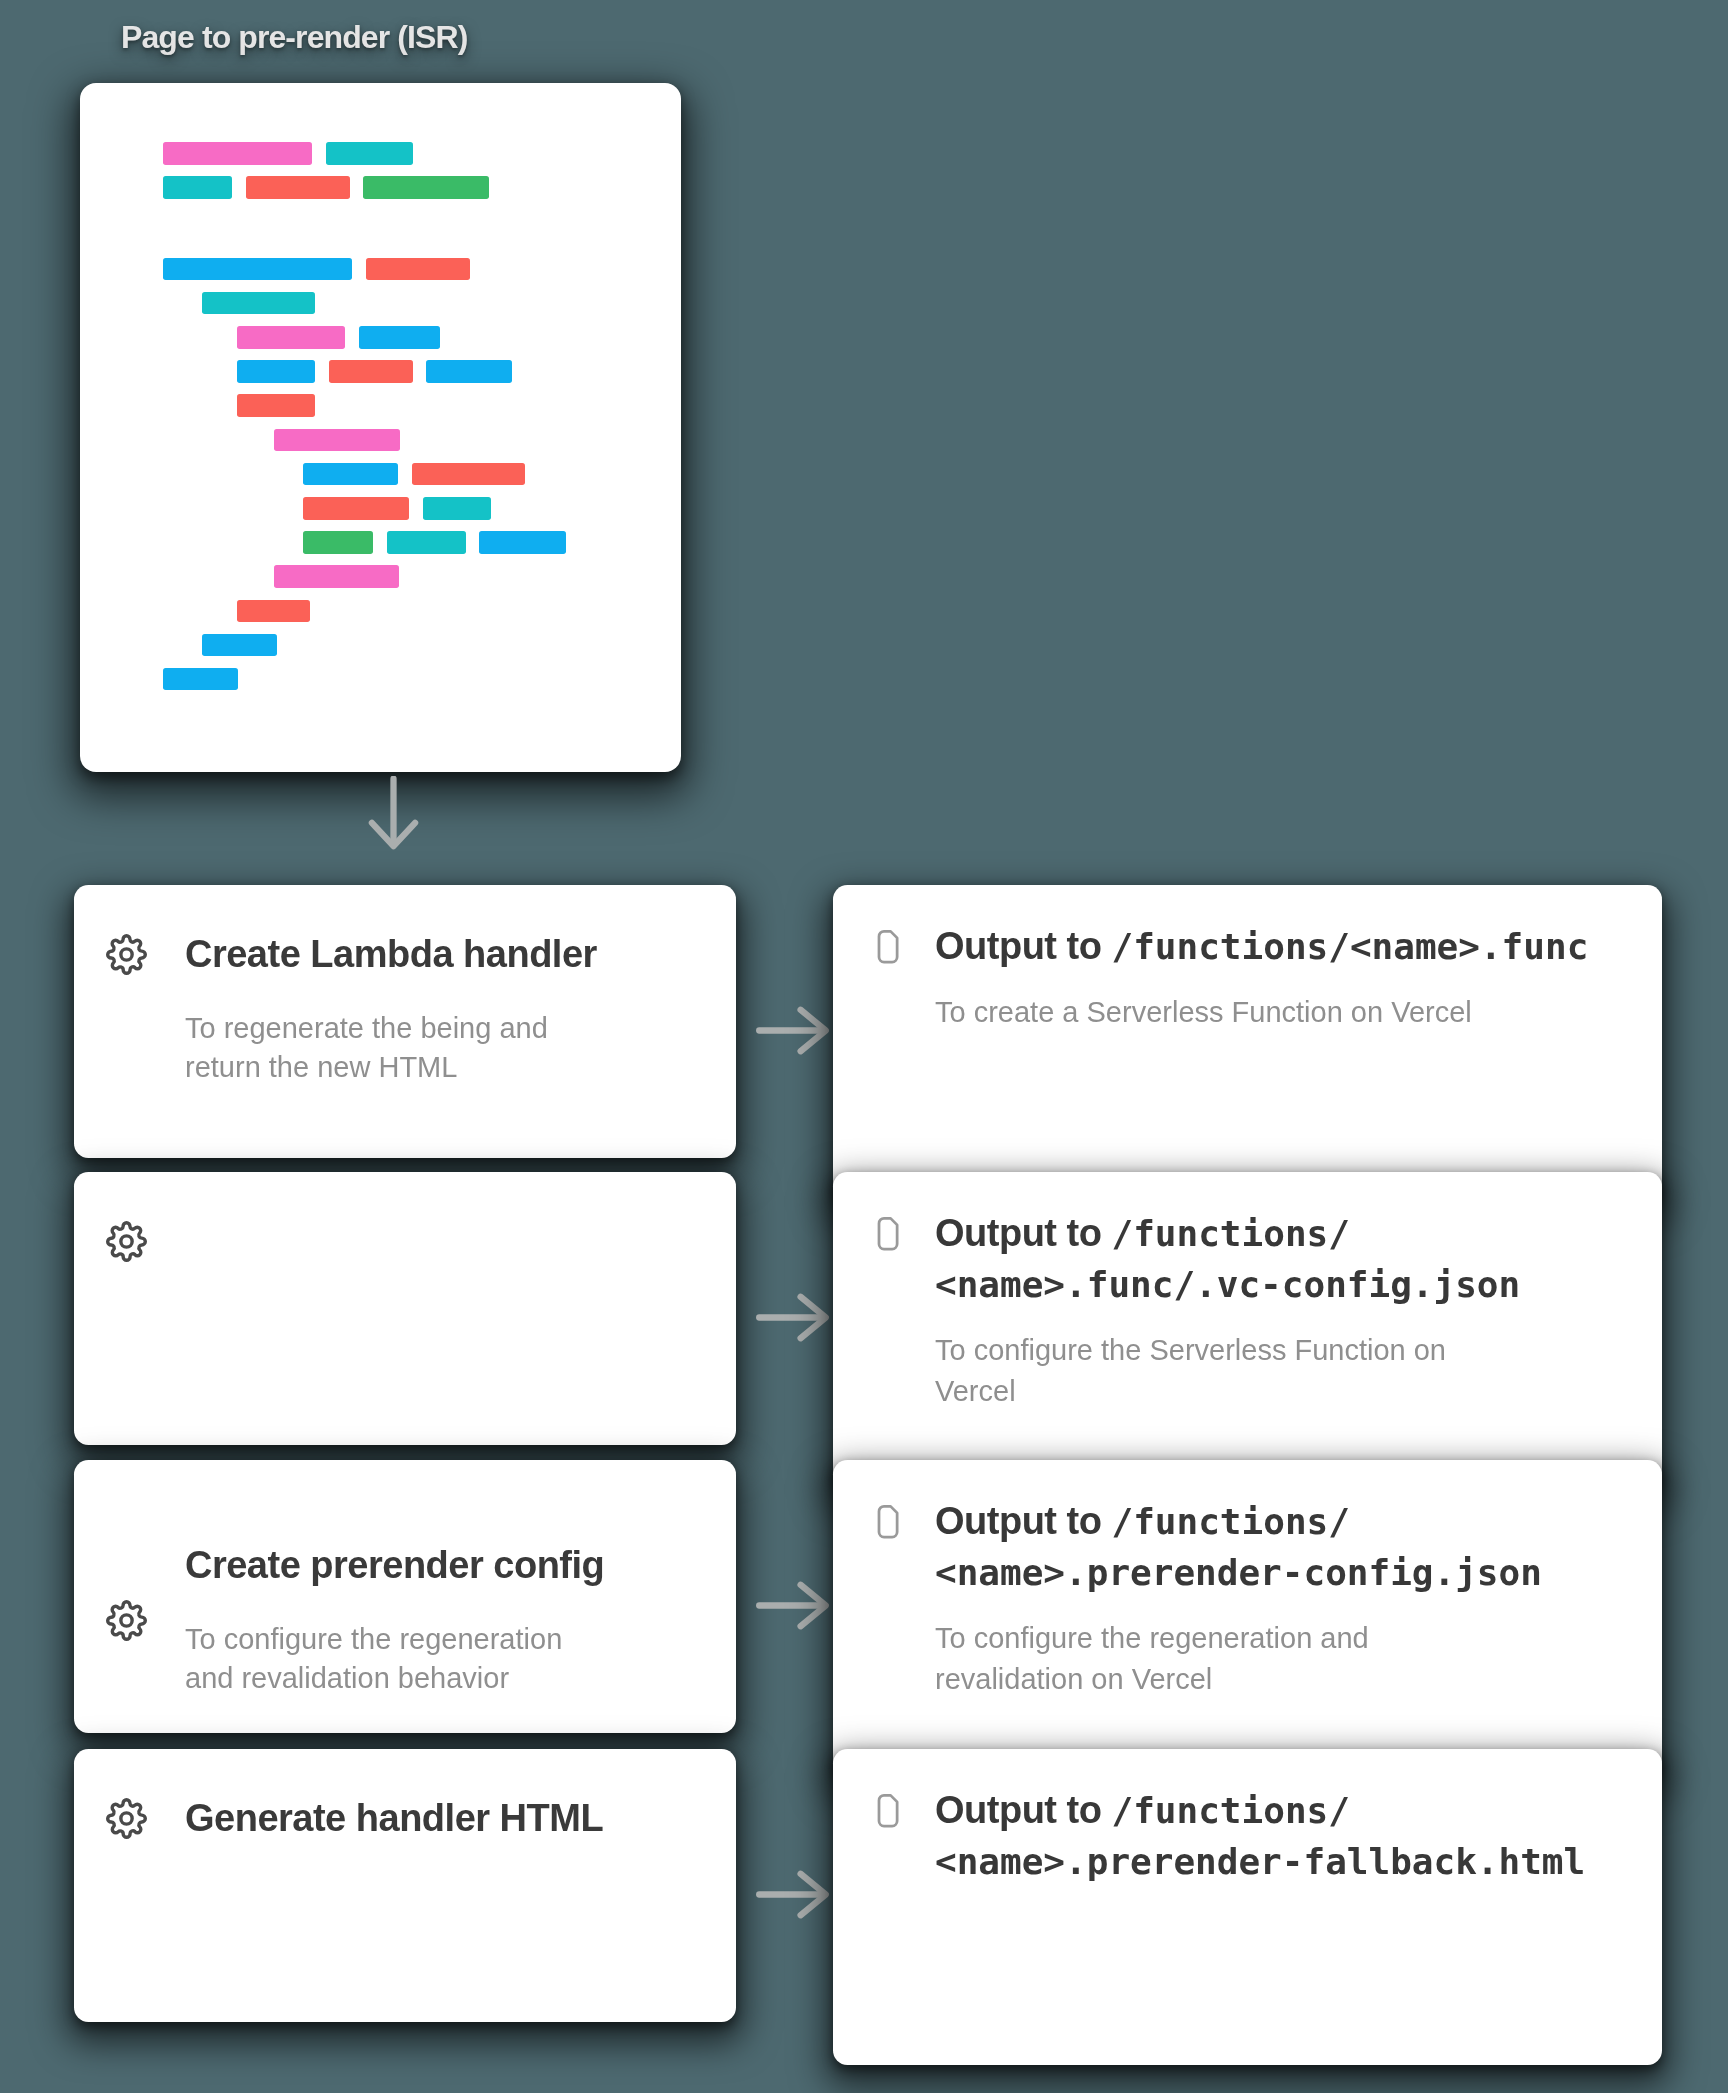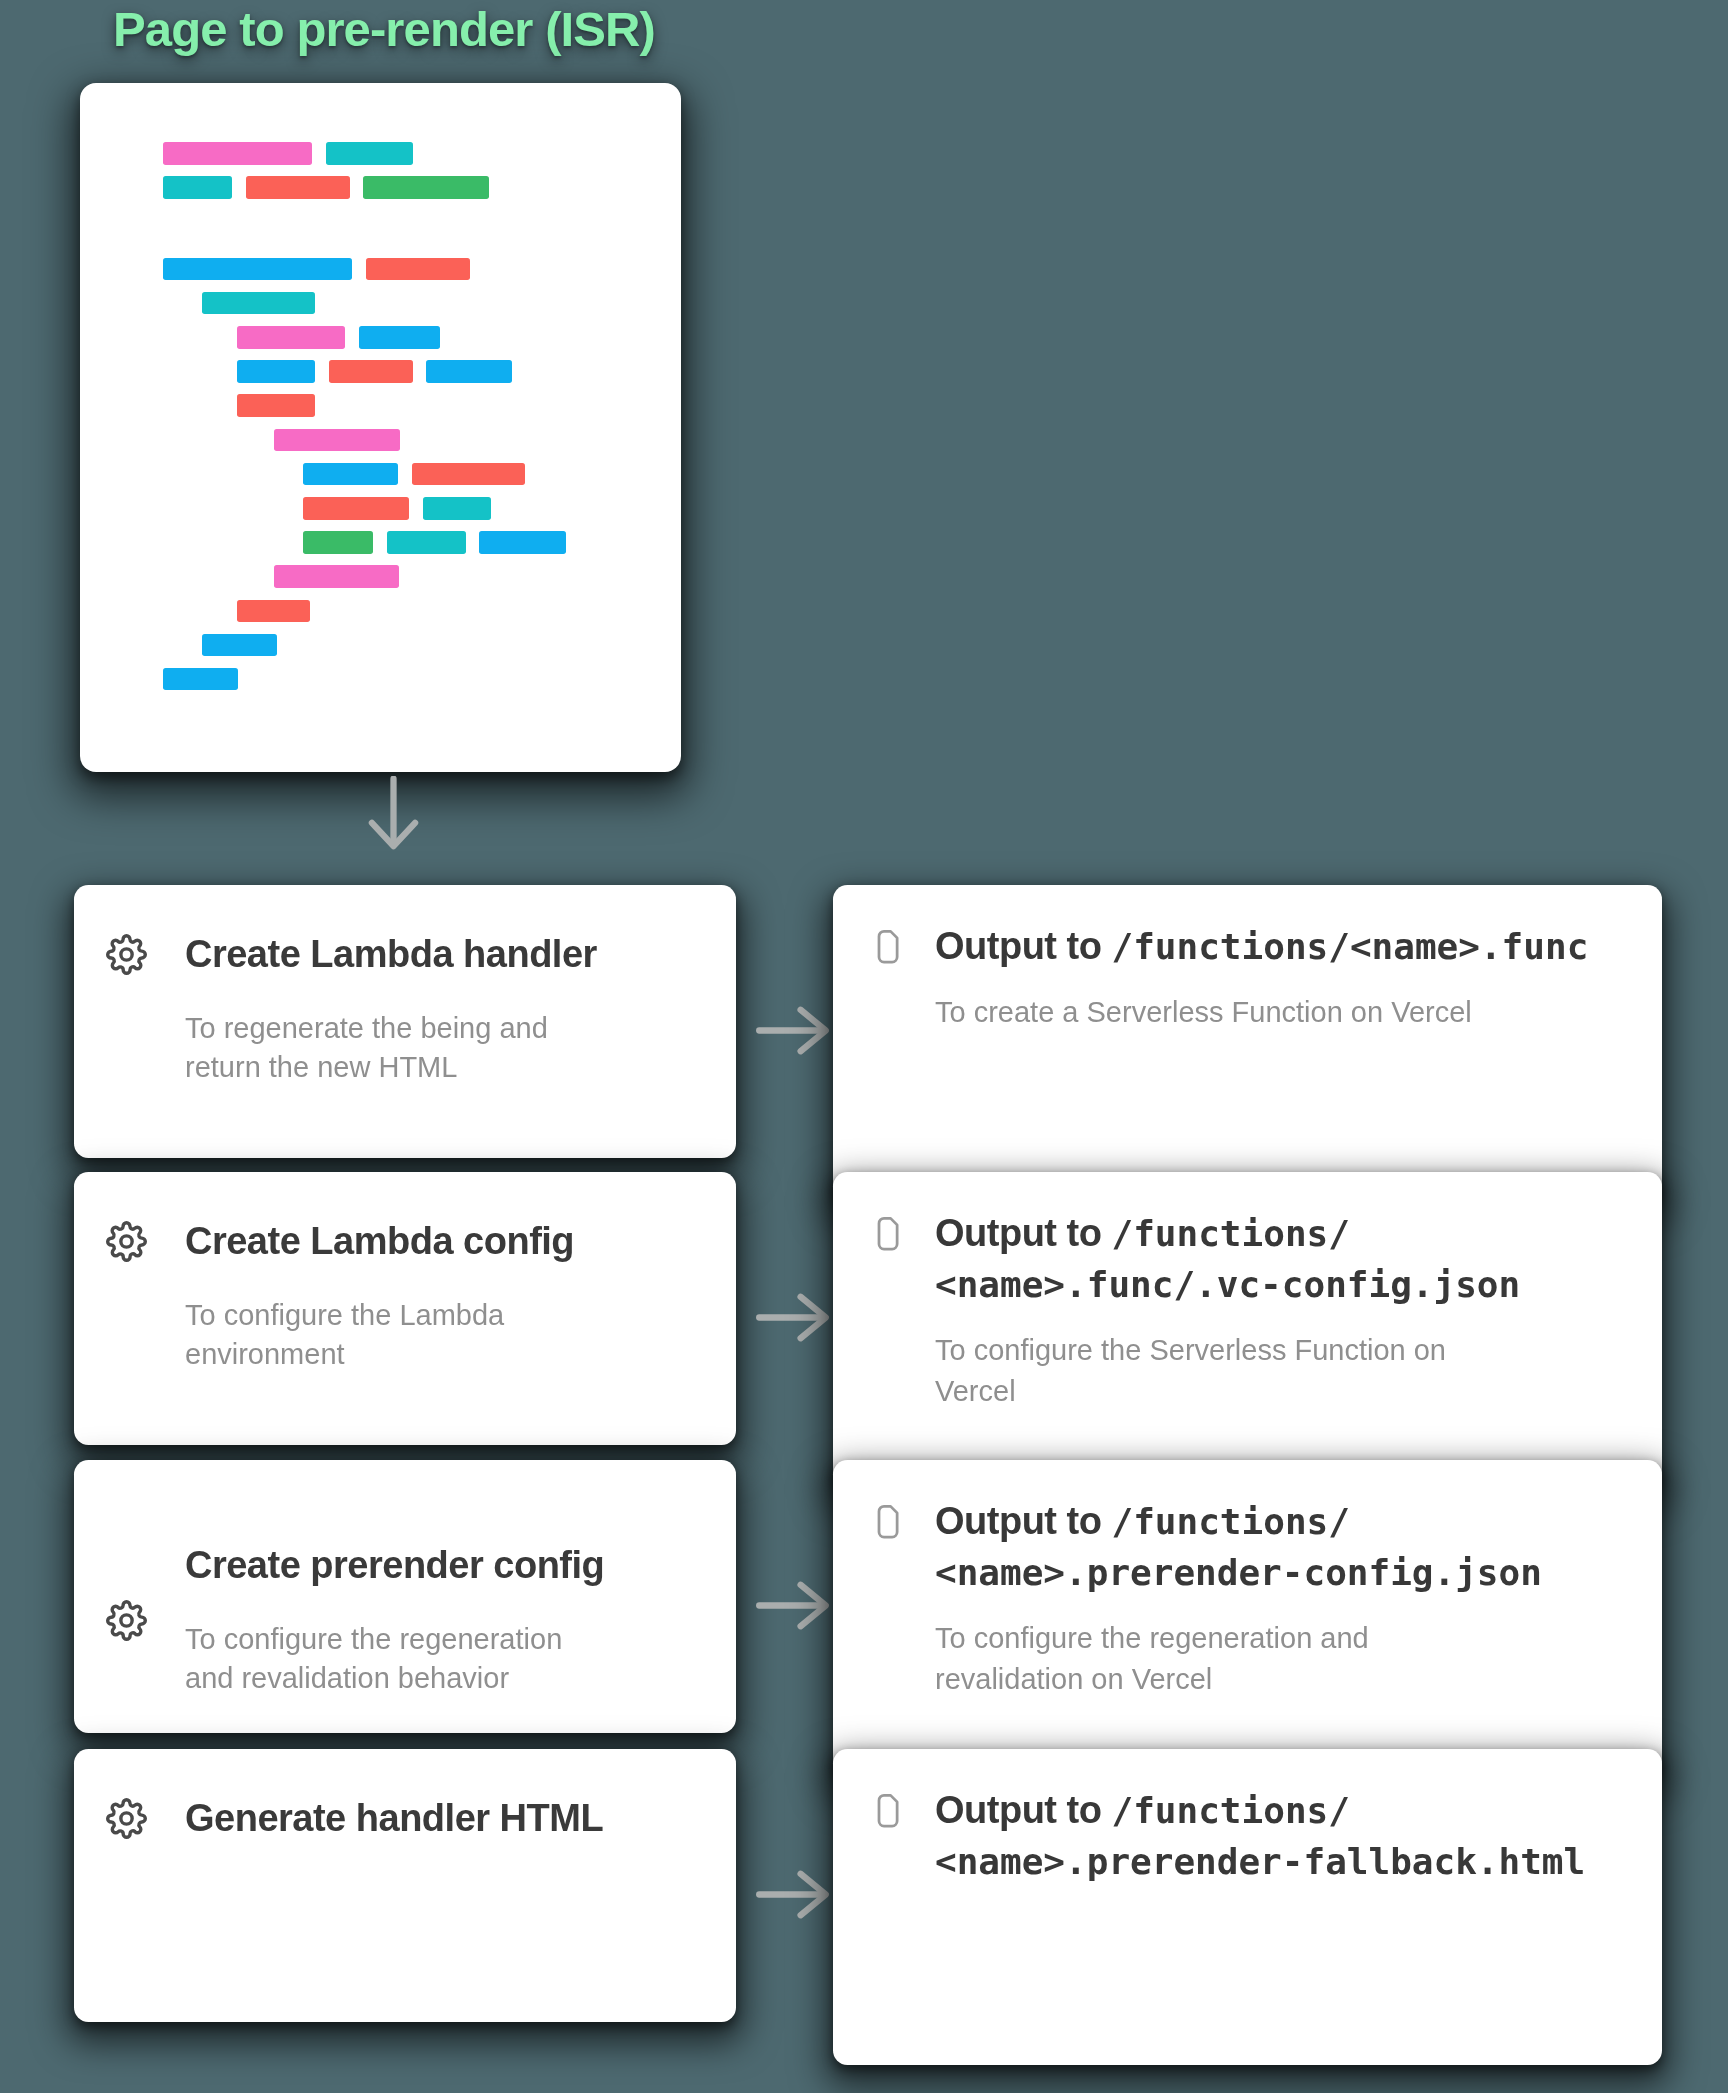--- a/index.html
+++ b/index.html
@@ -8,24 +8,24 @@
     background:#4D6970;
     font-family:"Liberation Sans","DejaVu Sans",sans-serif;
     overflow:hidden;
     position:relative;
   }
   .stage{position:absolute;inset:0;}
 
   
   .page-title{
     position:absolute;left:113px;top:1.8px;
-    font-size:49px;font-weight:700;letter-spacing:-0.9px;
-    color:#86efac;
+    font-size:32px;font-weight:700;letter-spacing:-0.9px;
+    color:#e5e5e5;
     text-shadow:0 5.4px 12.6px rgba(0,0,0,0.5), 0 1.8px 3.6px rgba(0,0,0,0.35);
-    margin:0;line-height:54px;
+    margin:8px;line-height:54px;
   }
 
   
   .code-card{
     position:absolute;left:80px;top:83px;width:601px;height:689px;
     background:#fff;border-radius:16px;box-sizing:border-box;
     padding-top:59px;
     box-shadow:0 5.4px 12.6px rgba(0,0,0,0.5), 0 16px 40px 9px rgba(0,0,0,0.62);
   }
   .code-line{display:flex;gap:13.5px;height:22.5px;margin-bottom:11.7px;}
@@ -177,25 +177,20 @@
           <p class="out-desc">To create a Serverless Function on Vercel</p>
         </div>
       </div>
       <div class="card left" style="top: 1172px;">
         <div class="step-icon">
           <svg viewBox="0 0 24 24" fill="none" stroke="currentColor" stroke-width="2" stroke-linecap="round" stroke-linejoin="round">
             <circle cx="12" cy="12" r="3.3"></circle>
             <path d="M19.4 15a1.65 1.65 0 0 0 .33 1.82l.06.06a2 2 0 0 1 0 2.83 2 2 0 0 1-2.83 0l-.06-.06a1.65 1.65 0 0 0-1.82-.33 1.65 1.65 0 0 0-1 1.51V21a2 2 0 0 1-2 2 2 2 0 0 1-2-2v-.09A1.65 1.65 0 0 0 9 19.4a1.65 1.65 0 0 0-1.82.33l-.06.06a2 2 0 0 1-2.83 0 2 2 0 0 1 0-2.83l.06-.06a1.65 1.65 0 0 0 .33-1.82 1.65 1.65 0 0 0-1.51-1H3a2 2 0 0 1-2-2 2 2 0 0 1 2-2h.09A1.65 1.65 0 0 0 4.6 9a1.65 1.65 0 0 0-.33-1.82l-.06-.06a2 2 0 0 1 0-2.83 2 2 0 0 1 2.83 0l.06.06a1.65 1.65 0 0 0 1.82.33H9a1.65 1.65 0 0 0 1-1.51V3a2 2 0 0 1 2-2 2 2 0 0 1 2 2v.09a1.65 1.65 0 0 0 1 1.51 1.65 1.65 0 0 0 1.82-.33l.06-.06a2 2 0 0 1 2.83 0 2 2 0 0 1 0 2.83l-.06.06a1.65 1.65 0 0 0-.33 1.82V9a1.65 1.65 0 0 0 1.51 1H21a2 2 0 0 1 2 2 2 2 0 0 1-2 2h-.09a1.65 1.65 0 0 0-1.51 1z"></path>
           </svg>
         </div>
-        <div class="txt">
-          <h2 class="step-title">Create Lambda config</h2>
-          <p class="step-desc">To configure the Lambda
-environment</p>
-        </div>
       </div>
       <div class="arrow" style="left: 752px; top: 1277px;">
         <svg width="99" height="81" viewBox="0 0 110 90" fill="none" stroke="currentColor" stroke-width="7" stroke-linecap="round" stroke-linejoin="round">
           <line x1="8" y1="45" x2="76" y2="45"></line>
           <polyline points="54,22 82,45 54,68"></polyline>
         </svg>
       </div>
       <div class="card right" style="top: 1172px;">
         <div class="file-icon">
           <svg viewBox="0 0 24 28" fill="none" stroke="currentColor" stroke-width="2.2" stroke-linecap="round" stroke-linejoin="round">

